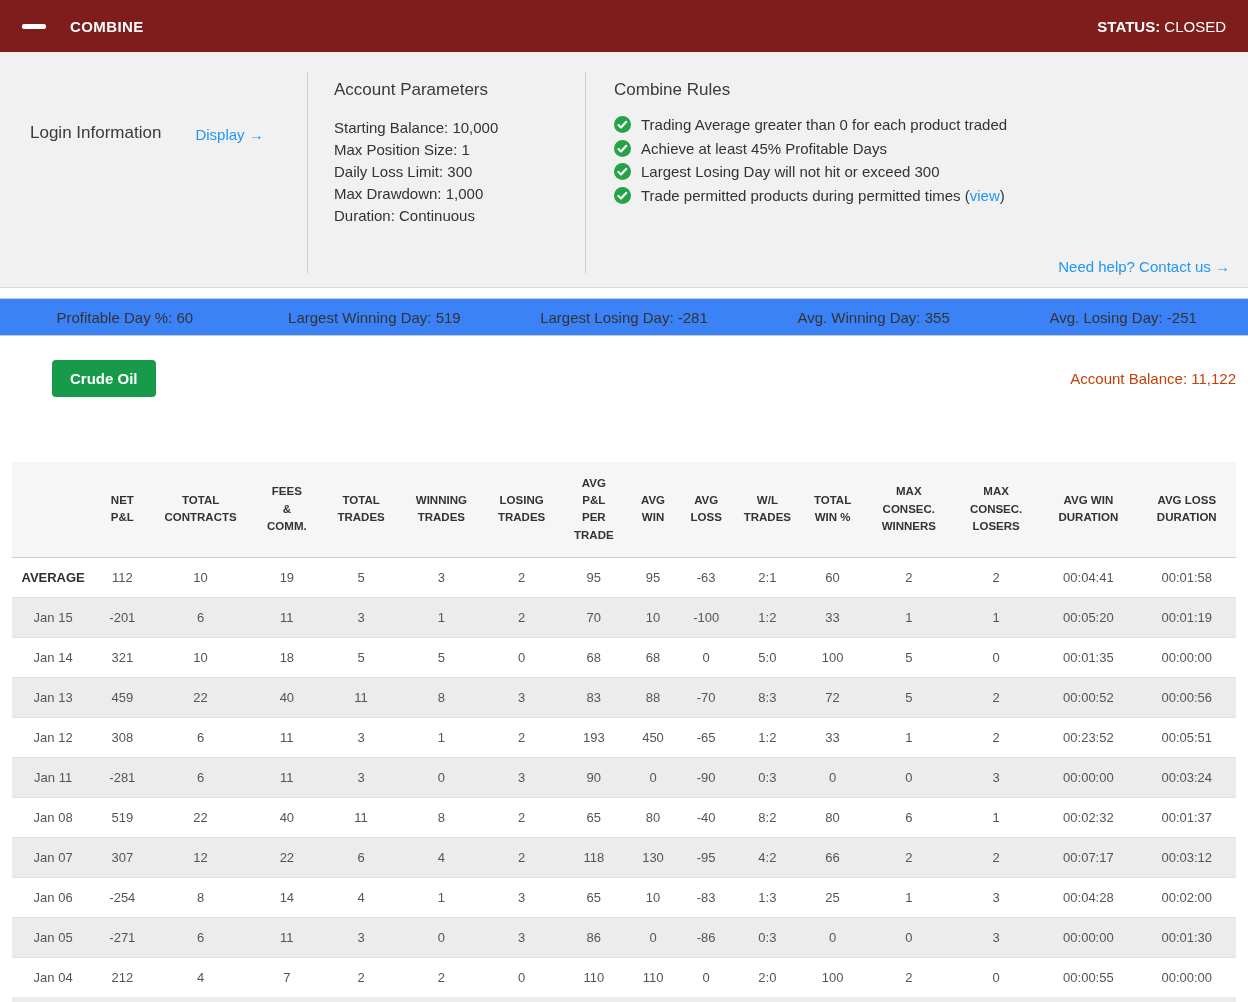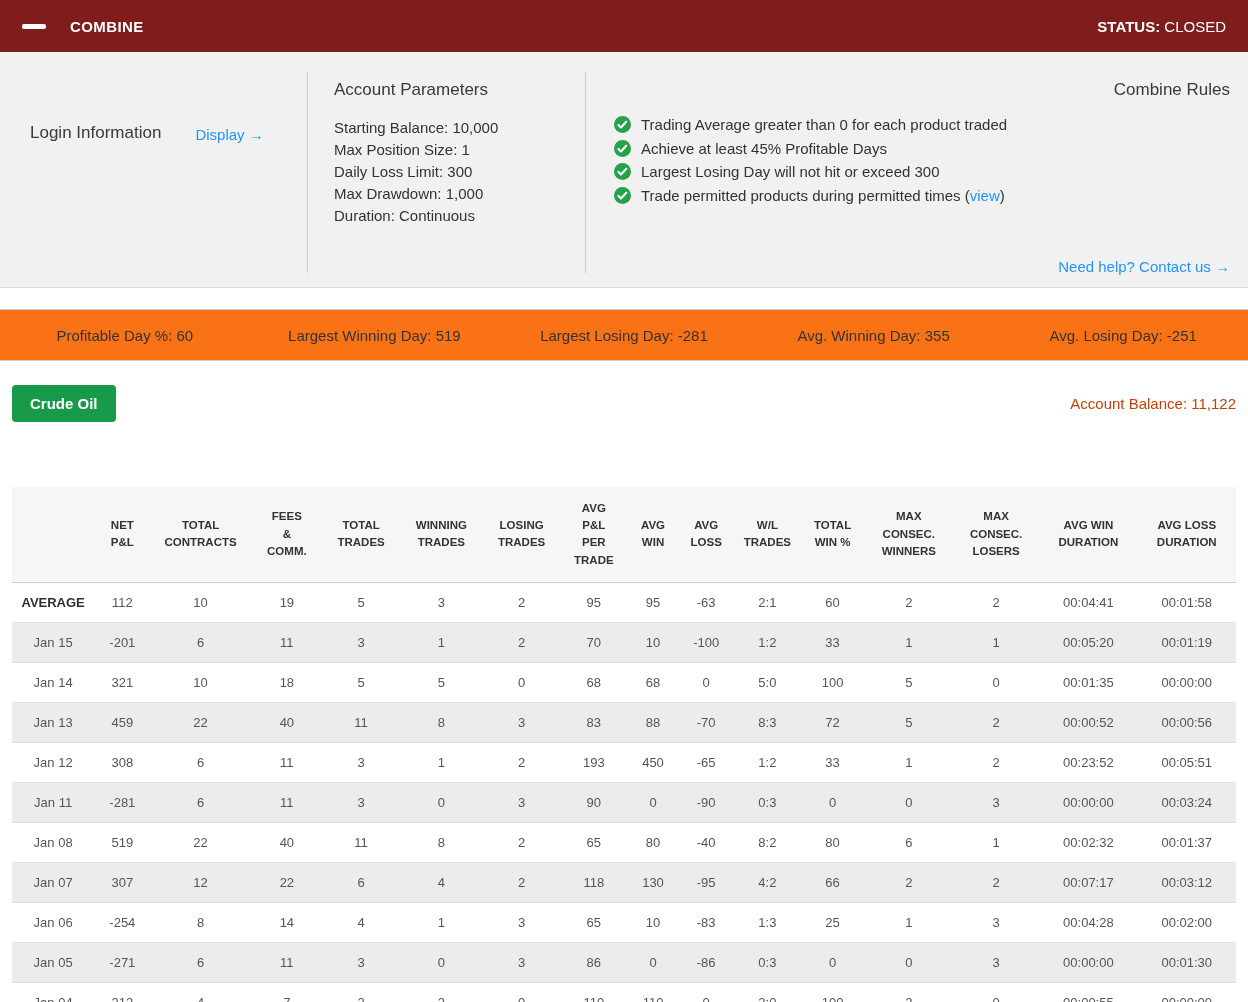--- a/index.html
+++ b/index.html
@@ -17,42 +17,42 @@
 
   
   .info-panel { background:#f1f1f1; height:236px; display:flex;
     border-bottom:1px solid #d9d9d9; position:relative; }
   .vdivider { width:1px; background:#ccc; margin:20px 0 14px 0; }
   .section-title { font-size:17px; color:#3a3a3a; }
   .section-login { width:307px; padding:28px 0 0 30px; display:flex; gap:34px;margin-top:43px; }
   .display-link { font-size:15px; color:#2196f3; cursor:pointer; margin-top:3px; }
   .section-params { width:277px; padding:28px 0 16px 26px; }
   .params-list { margin-top:17px; font-size:15px; color:#333; line-height:22px; }
-  .section-rules { flex:1; padding:28px 18px 0 28px; position:relative;text-align:right; }
+  .section-rules { flex:1; padding:28px 18px 0 28px; position:relative; }
   .rules-list { margin-top:13px; }
   .rule { display:flex; align-items:center; gap:10px; font-size:15px;
     color:#333; line-height:23.6px; }
   .check-icon { width:17px; height:17px; flex:0 0 17px; display:inline-block; }
   .inline-link { color:#2196f3; text-decoration:none; cursor:pointer; }
   .help-link { position:absolute; right:18px; bottom:12px; font-size:15px;
     color:#2196f3; cursor:pointer; }
 
   
-  .stats-bar { margin-top:21px; height:52px; background:#f97316;
+  .stats-bar { margin-top:10px; height:38px; background:#3b82f6;
     border-top:1px solid #ccc; border-bottom:1px solid #ccc; display:flex; }
   .stat { flex:1; display:flex; align-items:center; justify-content:center;
     font-size:15px; color:#333; }
 
   
   .content { padding:0 12px; }
   .content-header { margin-top:24px; display:flex; align-items:center;
     justify-content:space-between; }
   .product-button { background:#189a4b; color:#fff; border:none;
     border-radius:4px; font-family:inherit; font-size:15px; font-weight:bold;
-    padding:10px 18px; cursor:pointer; }
+    padding:10px 18px; cursor:pointer;margin-left:40px; }
   .balance { font-size:15px; color:#c2410c; }
 
   
   .table-wrap { margin-top:65px; }
   table { border-collapse:collapse; table-layout:fixed; width:1224px; }
   thead th { background:#f6f6f6; font-size:11.5px; font-weight:bold; color:#333;
     text-align:center; vertical-align:middle; white-space:pre-line;
     line-height:1.5; height:95px; padding:6px 2px;
     border-bottom:1px solid #ccc; }
   tbody tr { height:40px; }

